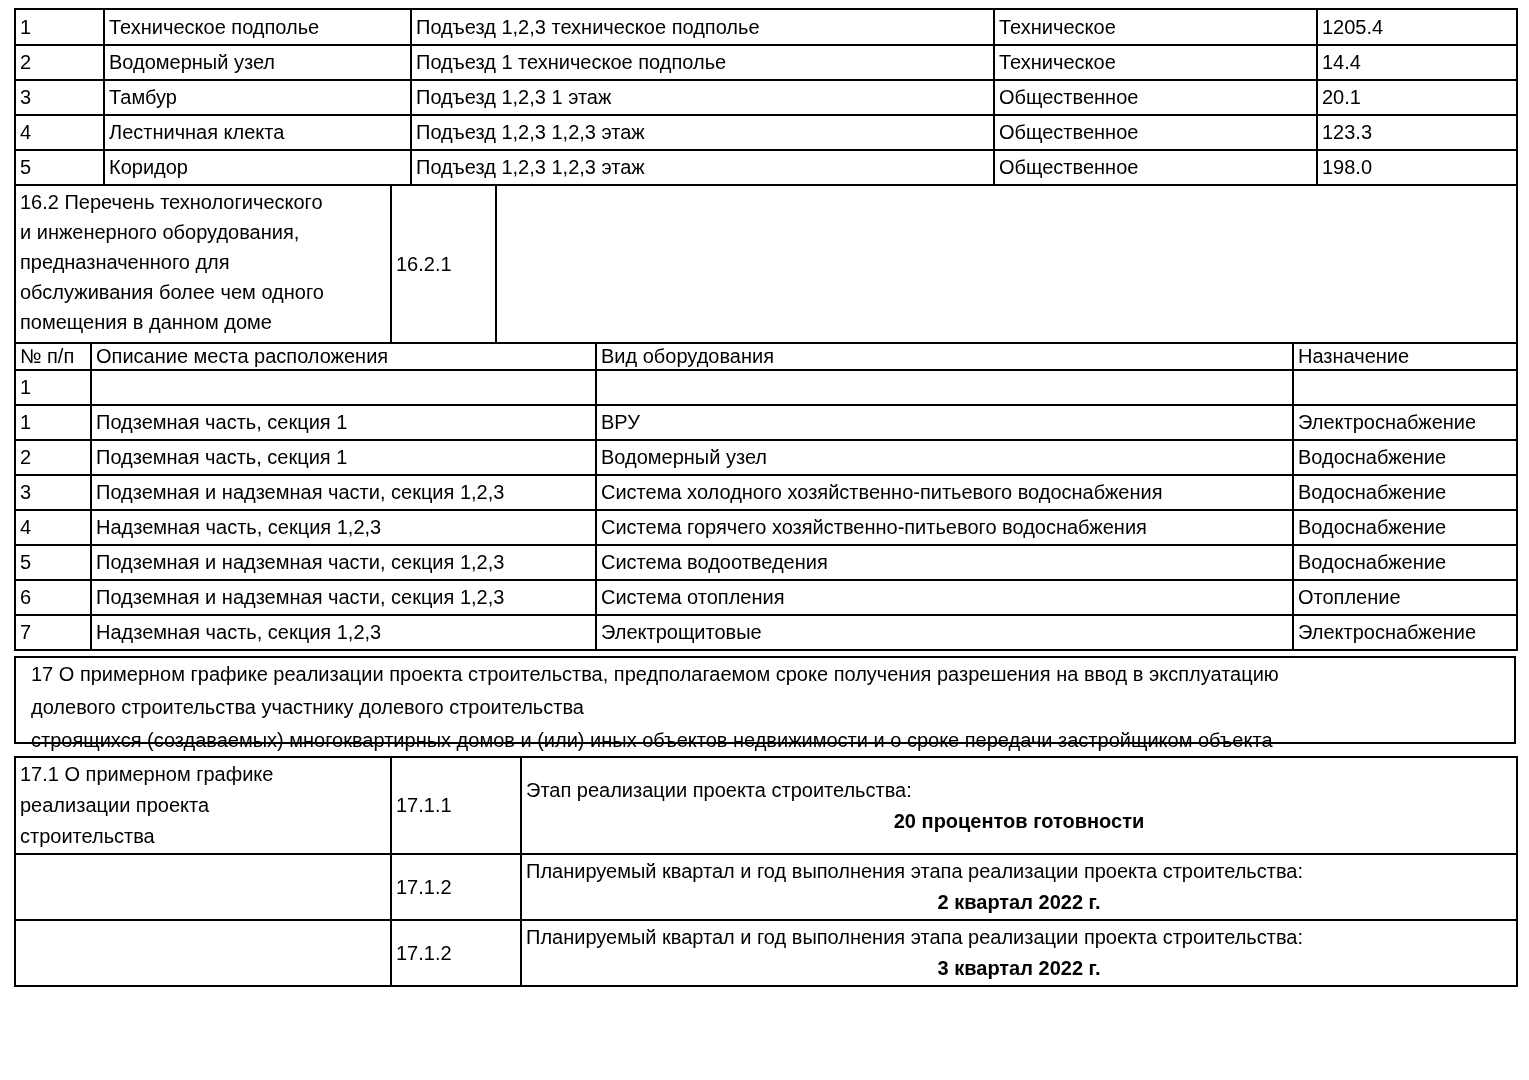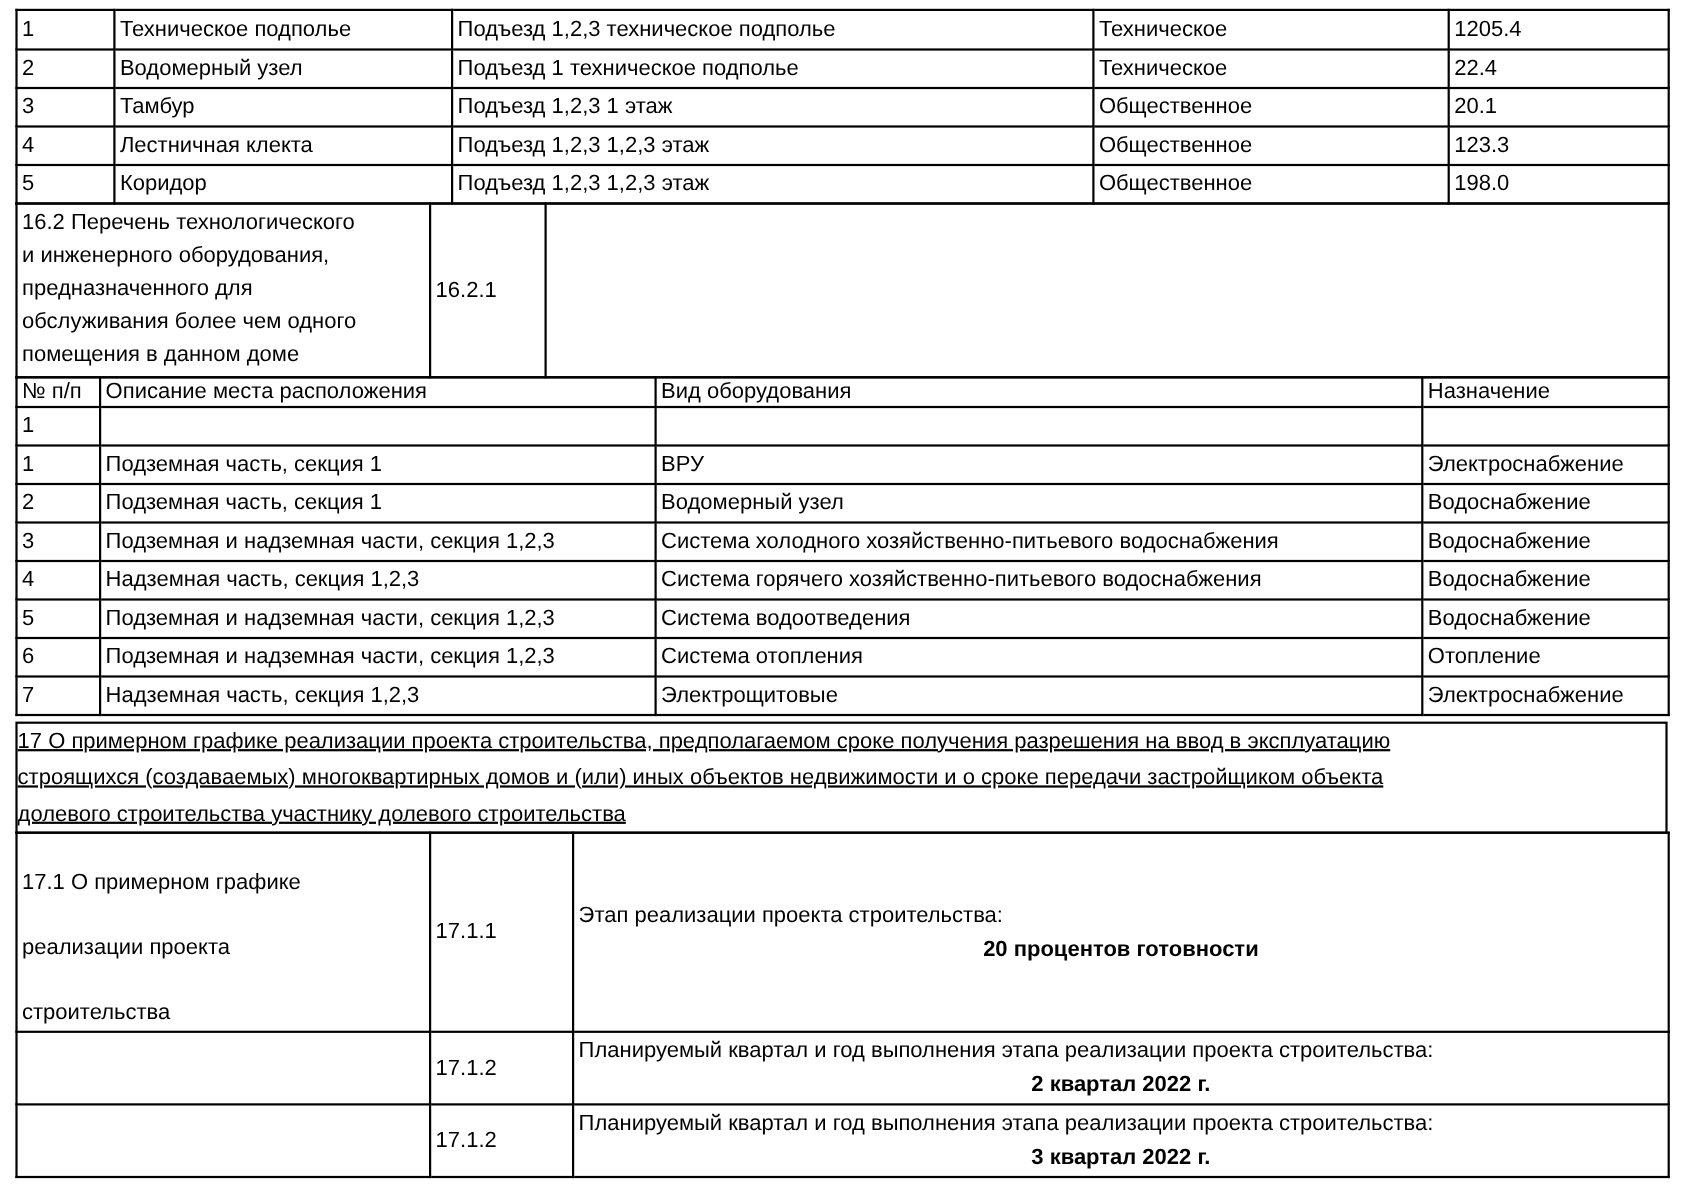--- a/index.html
+++ b/index.html
@@ -27,33 +27,32 @@
     padding: 1px 4px;
     vertical-align: middle;
     text-align: left;
     font-weight: normal;
     overflow: hidden;
     white-space: nowrap;
   }
   td.top { vertical-align: top; }
   .line { white-space: nowrap; }
   .lh30 .line { line-height: 30px; }
-  .lh31 .line { line-height: 31px; margin-top: 28px; }
+  .lh31 .line { line-height: 31px; }
   .cap-line { line-height: 31px; white-space: nowrap; }
   .val-line { line-height: 31px; white-space: nowrap; font-weight: bold; text-align: center; }
   #para17 {
     position: absolute;
     left: 14px;
     top: 656px;
     width: 1502px;
-    height: 102px;
+    height: 88px;
     border: 2px solid #000000;
     box-sizing: border-box;
-    padding: 0 0;
-    text-decoration: underline;
+    padding: 0 15px;
   }
   #para17 .line { line-height: 33px; white-space: nowrap; }
 </style>
 </head>
 <body>
 
 <div id="page">
 
   <table style="left:14px; top:8px; width:1502px;">
     <colgroup>
@@ -69,21 +68,21 @@
       <td>Техническое подполье</td>
       <td>Подъезд 1,2,3 техническое подполье</td>
       <td>Техническое</td>
       <td>1205.4</td>
     </tr>
     <tr style="height:35px;">
       <td>2</td>
       <td>Водомерный узел</td>
       <td>Подъезд 1 техническое подполье</td>
       <td>Техническое</td>
-      <td>22.4</td>
+      <td>14.4</td>
     </tr>
     <tr style="height:35px;">
       <td>3</td>
       <td>Тамбур</td>
       <td>Подъезд 1,2,3 1 этаж</td>
       <td>Общественное</td>
       <td>20.1</td>
     </tr>
     <tr style="height:35px;">
       <td>4</td>
@@ -183,22 +182,22 @@
       <td>7</td>
       <td>Надземная часть, секция 1,2,3</td>
       <td>Электрощитовые</td>
       <td>Электроснабжение</td>
     </tr>
   </tbody>
     </table>
 
   <div id="para17">
     <div class="line">17 О примерном графике реализации проекта строительства, предполагаемом сроке получения разрешения на ввод в эксплуатацию</div>
+    <div class="line">долевого строительства участнику долевого строительства</div>
     <div class="line">строящихся (создаваемых) многоквартирных домов и (или) иных объектов недвижимости и о сроке передачи застройщиком объекта</div>
-    <div class="line">долевого строительства участнику долевого строительства</div>
   </div>
 
   <table style="left:14px; top:756px; width:1502px;">
     <colgroup>
       <col style="width:376px">
         <col style="width:130px">
         <col style="width:996px">
     </colgroup>
     <tbody>
         <tr style="height:96px;">

